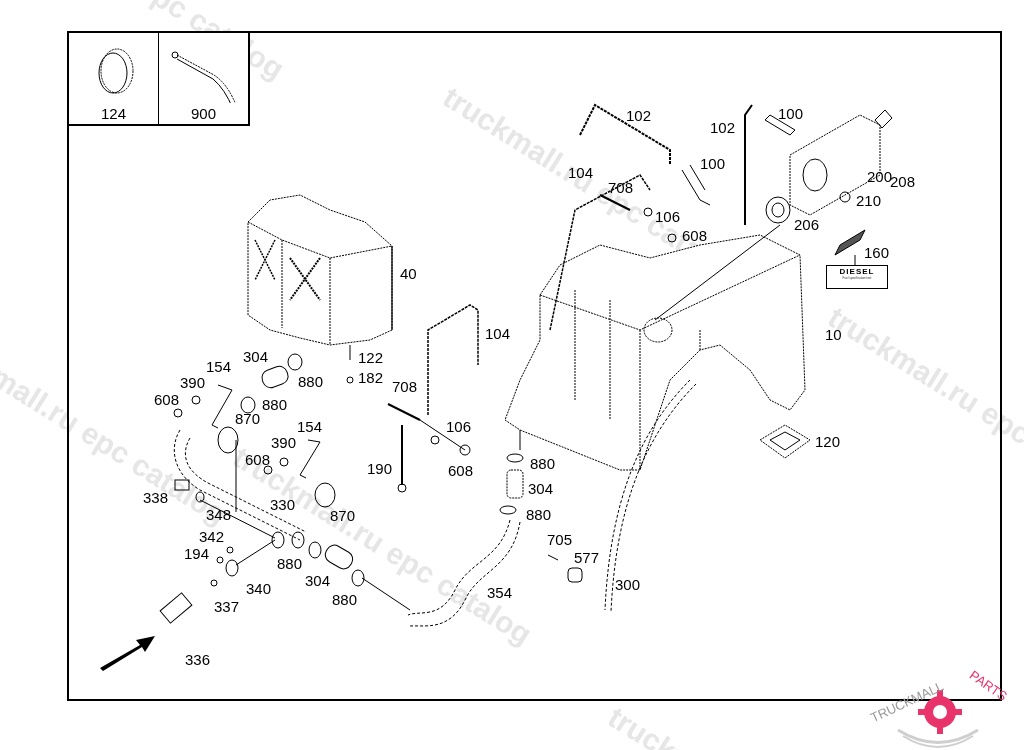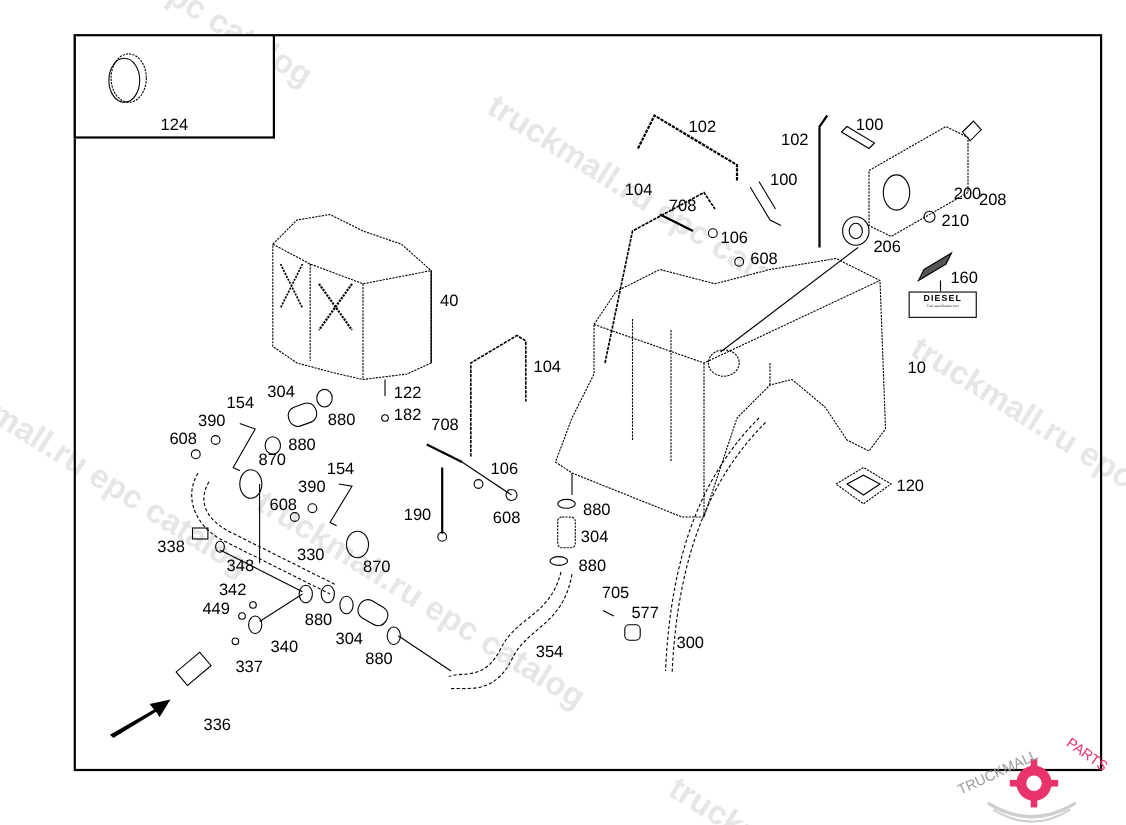--- a/index.html
+++ b/index.html
@@ -137,20 +137,28 @@
     <path d="M100 668 L140 645 L136 640 L155 636 L145 652 L142 647 L103 671 Z" fill="#000" stroke="none"></path>
   </svg>
 
   <div class="inset">
     <div class="inset-cell">
       <svg width="90" height="70" fill="none" stroke="#000" stroke-width="1">
         <ellipse cx="48" cy="38" rx="16" ry="22" stroke-dasharray="2,1"></ellipse>
         <ellipse cx="44" cy="40" rx="14" ry="20"></ellipse>
       </svg>
       <div class="lbl">124</div>
+    </div>
+    <div class="inset-cell">
+      <svg width="90" height="70" fill="none" stroke="#000" stroke-width="1">
+        <circle cx="16" cy="22" r="3"></circle>
+        <path d="M18 22 L55 42 Q70 52 78 75" stroke-dasharray="2,1"></path>
+        <path d="M18 26 L54 46 Q66 56 74 76"></path>
+      </svg>
+      <div class="lbl">900</div>
     </div>
   </div>
 
   <div class="diesel-label">
     <div class="t">DIESEL</div>
     <div class="s">Fuel specification text</div>
   </div>
 
   <div class="callout" style="left:626px;top:108px;">102</div>
   <div class="callout" style="left:710px;top:120px;">102</div>
@@ -186,21 +194,21 @@
   <div class="callout" style="left:448px;top:463px;">608</div>
   <div class="callout" style="left:367px;top:461px;">190</div>
   <div class="callout" style="left:530px;top:456px;">880</div>
   <div class="callout" style="left:528px;top:481px;">304</div>
   <div class="callout" style="left:526px;top:507px;">880</div>
   <div class="callout" style="left:143px;top:490px;">338</div>
   <div class="callout" style="left:174px;top:507px;margin-left:32px;">348</div>
   <div class="callout" style="left:270px;top:497px;">330</div>
   <div class="callout" style="left:330px;top:508px;">870</div>
   <div class="callout" style="left:199px;top:529px;">342</div>
-  <div class="callout" style="left:184px;top:546px;">449</div>
+  <div class="callout" style="left:184px;top:546px;">194</div>
   <div class="callout" style="left:277px;top:556px;">880</div>
   <div class="callout" style="left:246px;top:581px;">340</div>
   <div class="callout" style="left:305px;top:573px;">304</div>
   <div class="callout" style="left:332px;top:592px;">880</div>
   <div class="callout" style="left:214px;top:599px;">337</div>
   <div class="callout" style="left:185px;top:652px;">336</div>
   <div class="callout" style="left:487px;top:585px;">354</div>
   <div class="callout" style="left:547px;top:532px;">705</div>
   <div class="callout" style="left:574px;top:550px;">577</div>
   <div class="callout" style="left:615px;top:577px;">300</div>

